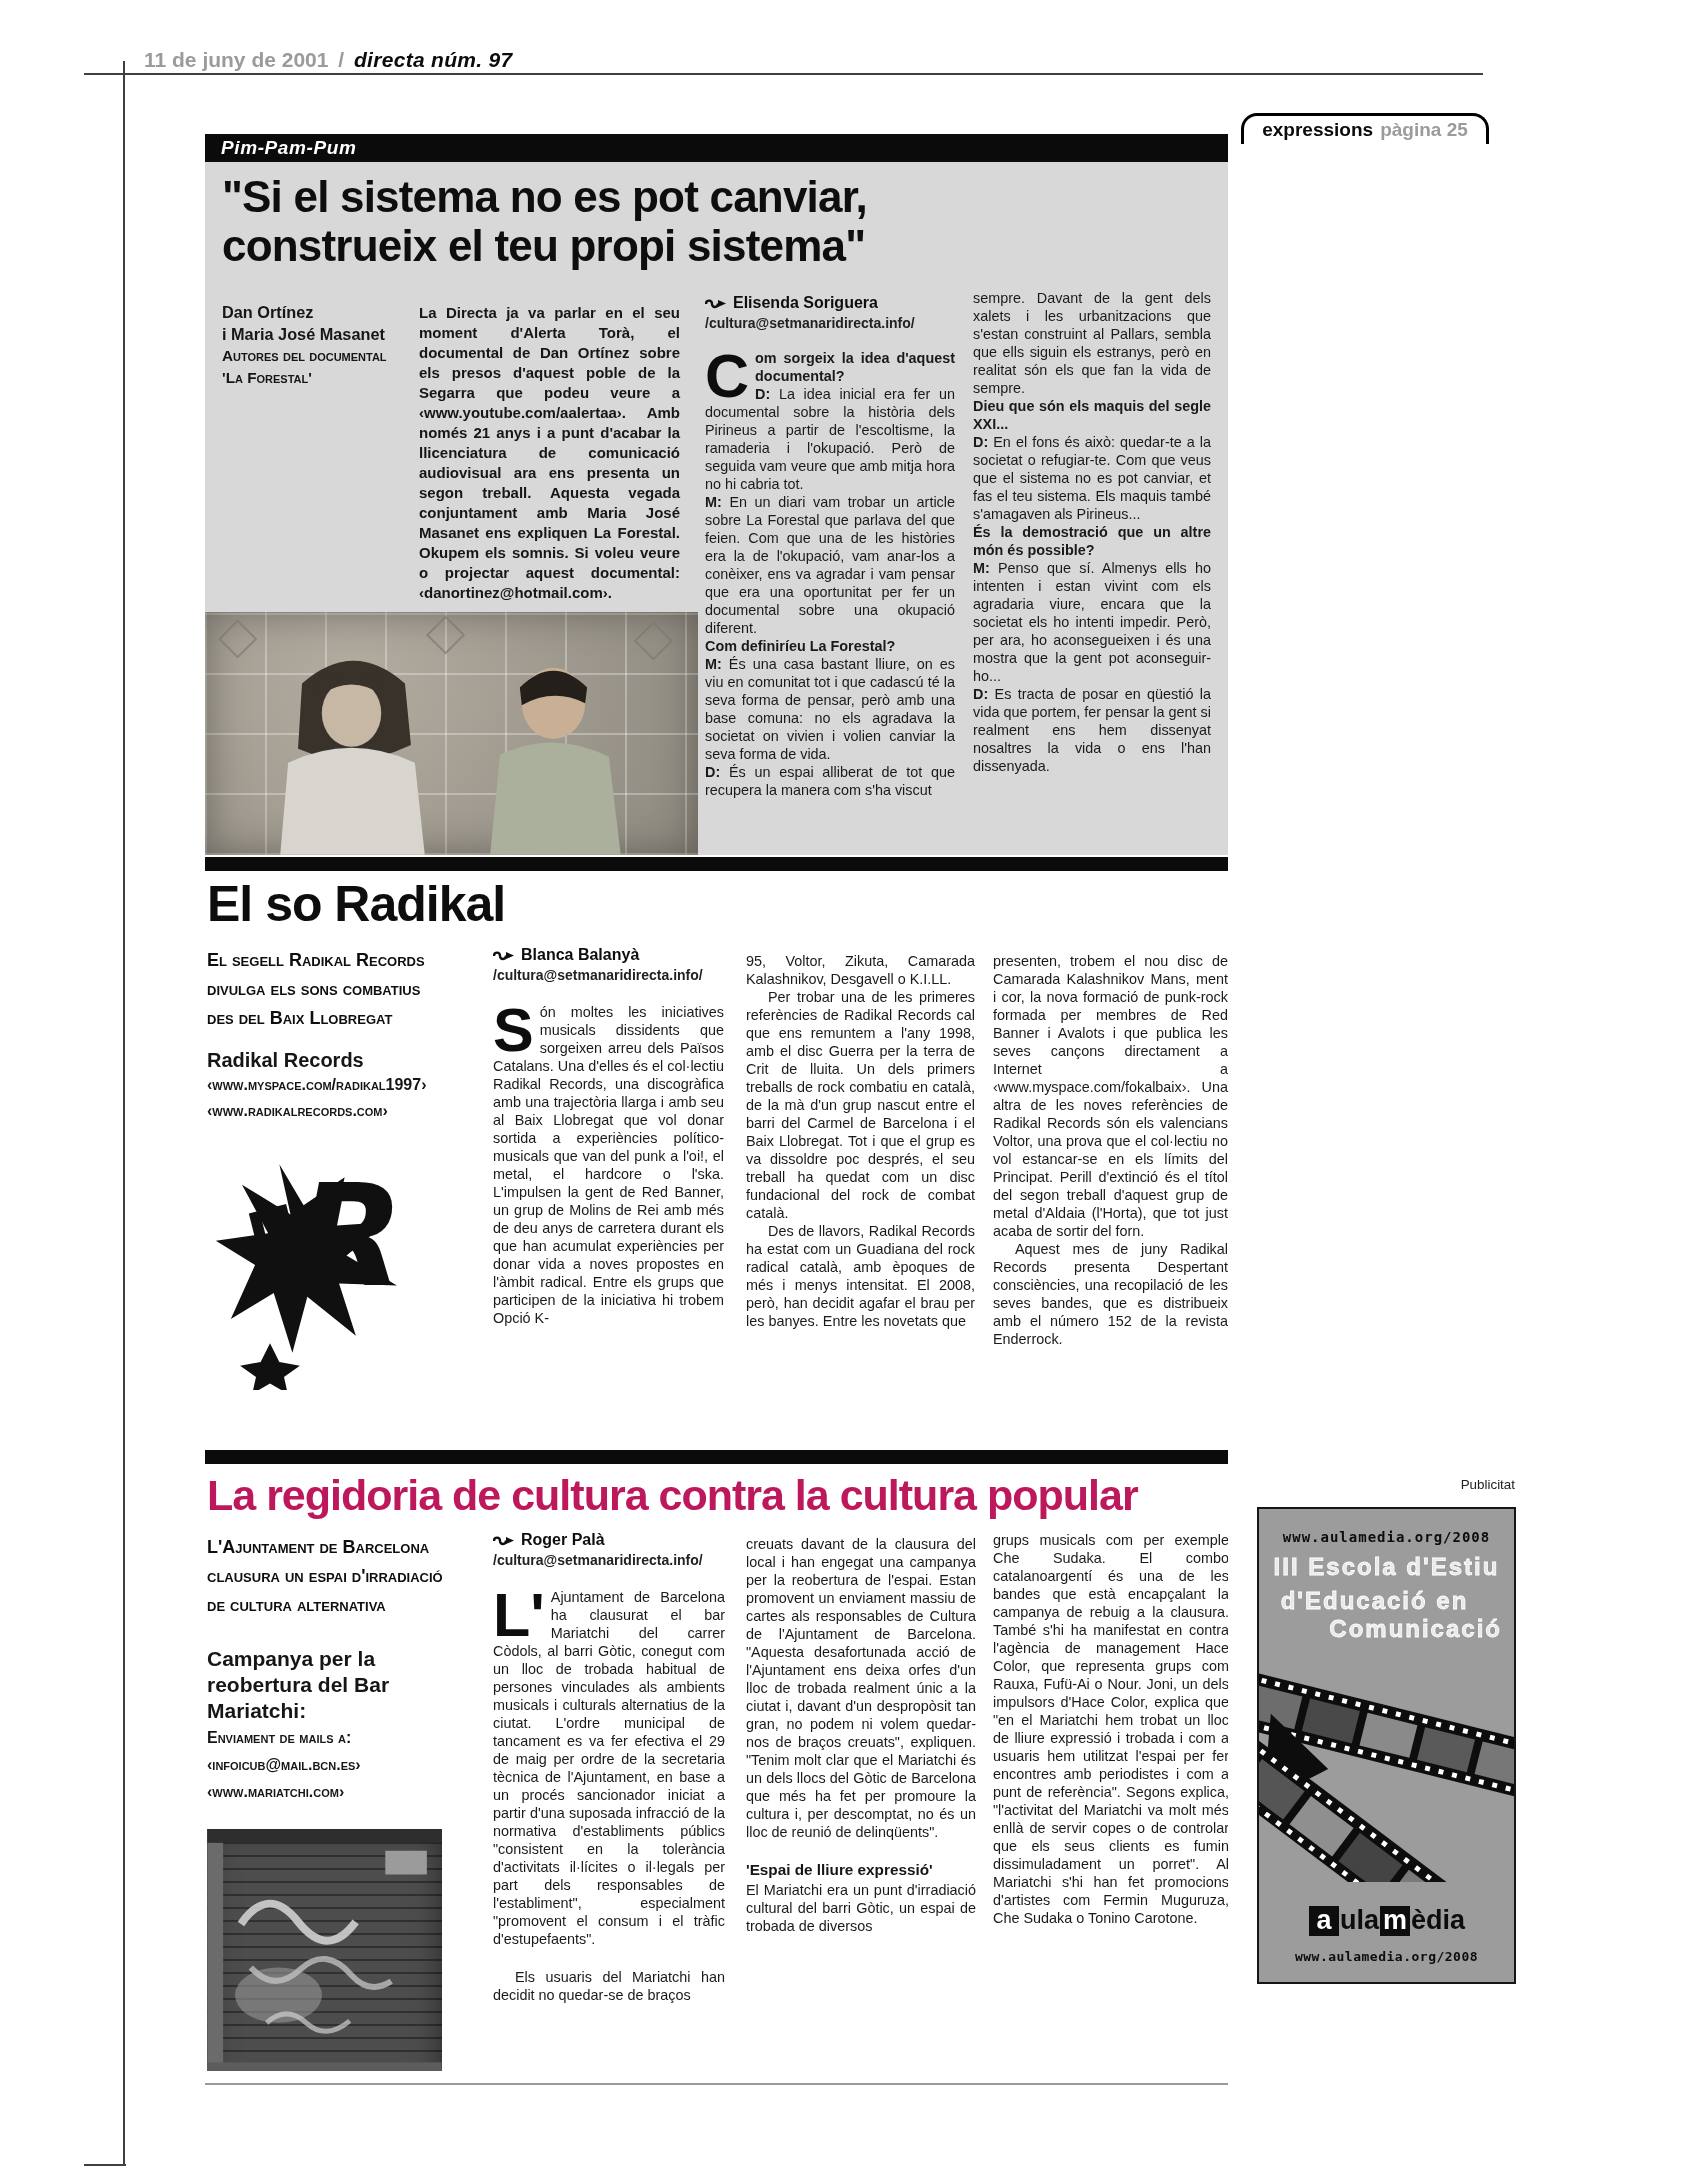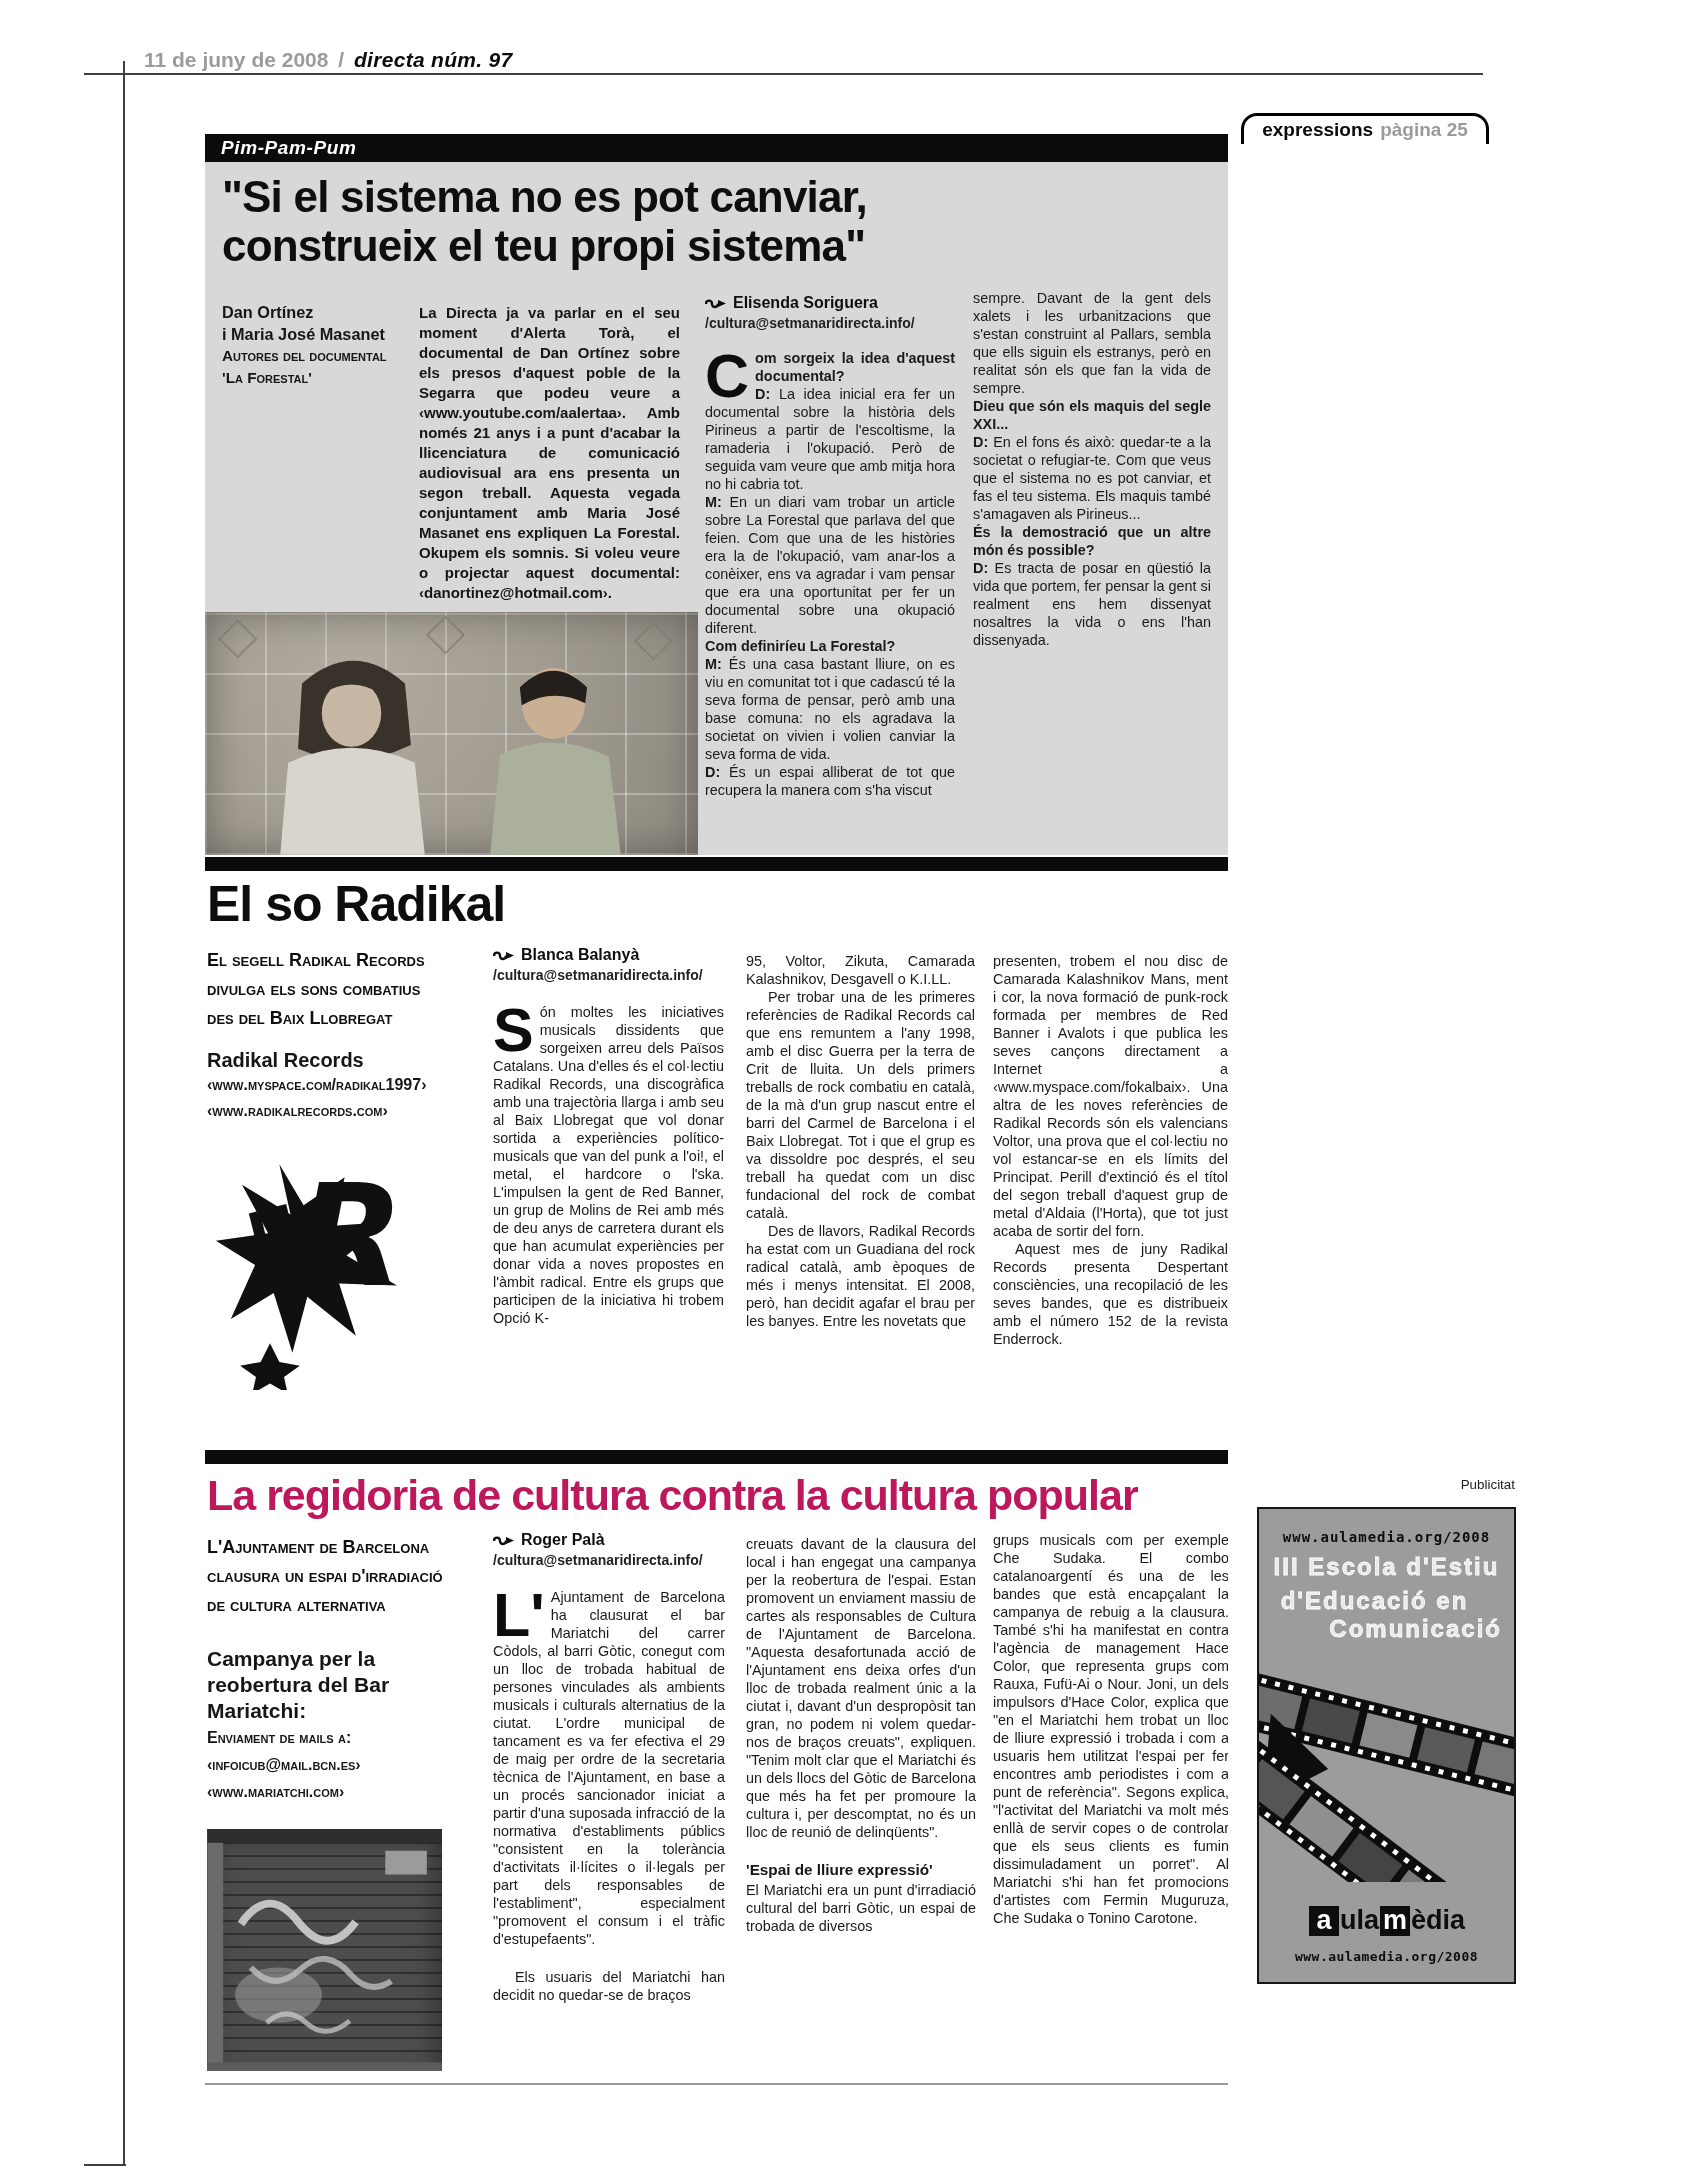--- a/index.html
+++ b/index.html
@@ -116,21 +116,21 @@
 <body>
 
 <div class="sheet">
 
   <div class="rule-top"></div>
   <div class="rule-left"></div>
   <div class="corner-tick"></div>
   <div class="bottom-hairline"></div>
 
   <div class="masthead">
-    <span class="date">11 de juny de 2008</span>
+    <span class="date">11 de juny de 2001</span>
     <span class="sep">/</span>
     <span class="brand">directa núm. 97</span>
   </div>
 
   <div class="section-tab">
     <span class="sec">expressions</span>
     <span class="pg">pàgina 25</span>
   </div>
 
   <div class="article1">
@@ -169,20 +169,21 @@
           <p class="bp"><b class="speaker">M:</b> <span>És una casa bastant lliure, on es viu en comunitat tot i que cadascú té la seva forma de pensar, però amb una base comuna: no els agradava la societat on vivien i volien canviar la seva forma de vida.</span></p>
           <p class="bp"><b class="speaker">D:</b> <span>És un espai alliberat de tot que recupera la manera com s'ha viscut</span></p>
         </div>
       </div>
 
       <div class="a1-col4">
         <p class="bp">sempre. Davant de la gent dels xalets i les urbanitzacions que s'estan construint al Pallars, sembla que ells siguin els estranys, però en realitat són els que fan la vida de sempre.</p>
         <p class="bp"><b class="qlead">Dieu que són els maquis del segle XXI...</b></p>
         <p class="bp"><b class="speaker">D:</b> <span>En el fons és això: quedar-te a la societat o refugiar-te. Com que veus que el sistema no es pot canviar, et fas el teu sistema. Els maquis també s'amagaven als Pirineus...</span></p>
         <p class="bp"><b class="qlead">És la demostració que un altre món és possible?</b></p>
+        <p class="bp"><b class="speaker">M:</b> <span>Penso que sí. Almenys ells ho intenten i estan vivint com els agradaria viure, encara que la societat els ho intenti impedir. Però, per ara, ho aconsegueixen i és una mostra que la gent pot aconseguir-ho...</span></p>
         <p class="bp"><b class="speaker">D:</b> <span>Es tracta de posar en qüestió la vida que portem, fer pensar la gent si realment ens hem dissenyat nosaltres la vida o ens l'han dissenyada.</span></p>
       </div>
 
       <div class="photo1">
         <svg viewBox="0 0 498 245">
           <g stroke="#7d7a72" stroke-width="2" fill="none" opacity=".7">
             <rect x="20" y="14" width="26" height="26" transform="rotate(45 33 27)"></rect>
             <rect x="230" y="10" width="26" height="26" transform="rotate(45 243 23)"></rect>
             <rect x="440" y="16" width="26" height="26" transform="rotate(45 453 29)"></rect>
           </g>

